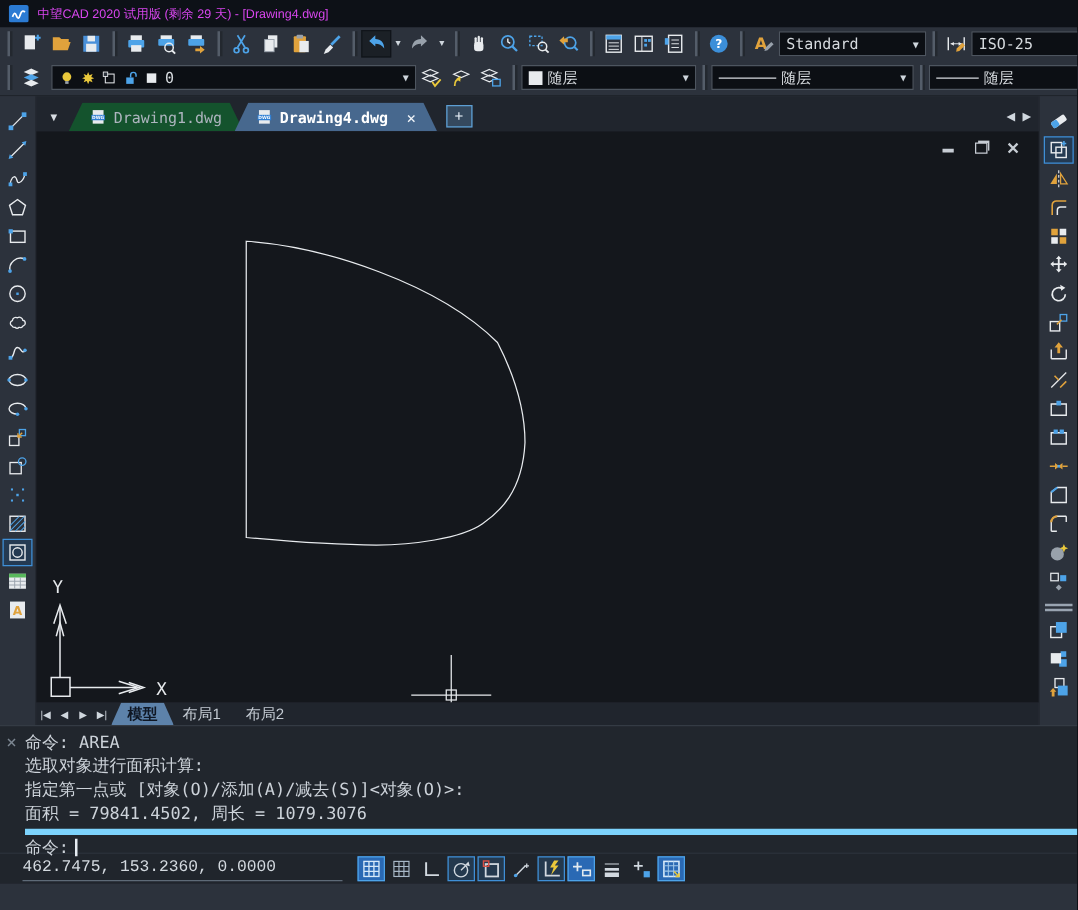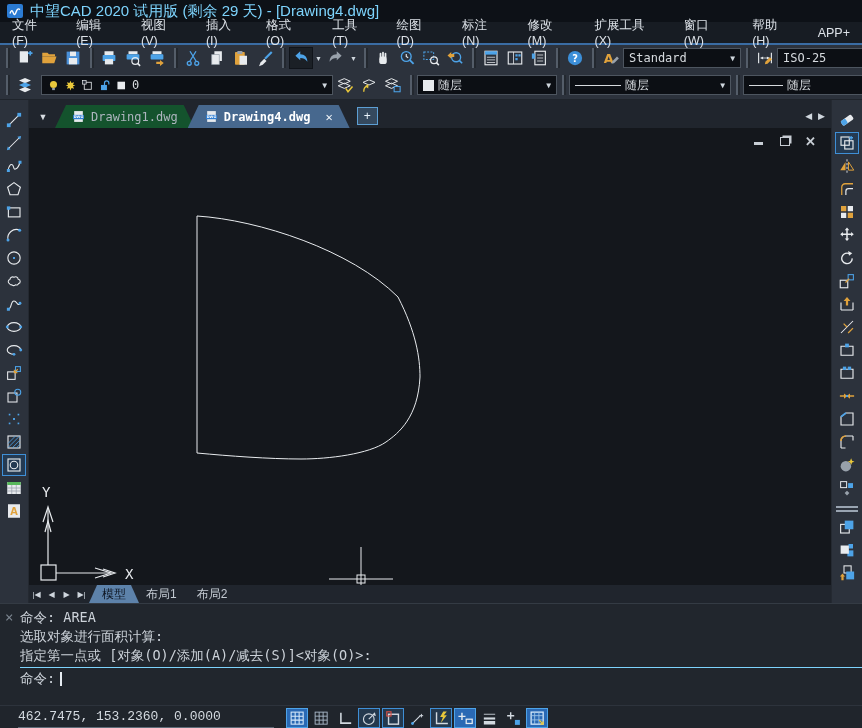--- a/index.html
+++ b/index.html
@@ -1,20 +1,20 @@
 <!DOCTYPE html>
 <html><head>
 <meta charset="utf-8">
 <style>
   html,body{margin:0;padding:0;background:#000;}
   .app{position:relative;width:862px;height:728px;background:#2c323c;overflow:hidden;
        font-family:"Liberation Sans",sans-serif;-webkit-font-smoothing:antialiased;}
   
-  .titlebar{height:22px;background:#0d1117;color:#7dd3fc;display:flex;align-items:center;
-            gap:7px;padding-left:7px;font-size:15px;}
+  .titlebar{height:22px;background:#0d1117;color:#d946ef;display:flex;align-items:center;
+            gap:7px;padding-left:7px;font-size:10px;}
   .menubar{height:21px;background:#171c23;border-bottom:2px solid #3a6ca3;display:flex;
            align-items:center;color:#dde2e8;font-size:12.5px;}
   .menubar .mitem{padding:0 12px;height:100%;display:flex;align-items:center;cursor:default;}
   
   .tb{display:flex;align-items:center;background:#2c323c;}
   #tb1{height:26px;padding:0 1px;}
   #tb2{height:28px;padding:0 1px;border-bottom:1px solid #1f242b;}
   .tbtn{width:24px;height:22px;display:flex;align-items:center;justify-content:center;flex:none;}
   .tbtn.pressed{background:#1b2026;border:1px solid #10141a;width:22px;height:20px;}
   .drop{width:11px;color:#cfd6dd;font-size:7px;text-align:center;flex:none;}
@@ -53,27 +53,27 @@
   .winbtns{position:absolute;top:7px;right:14px;display:flex;gap:13px;align-items:center;z-index:5;}
   .wb{width:13px;height:12px;display:flex;align-items:flex-end;justify-content:center;color:#c7cdd4;}
   .wb .minbar{width:9px;height:3px;background:#c7cdd4;margin-bottom:2px;}
   .wb .rest{width:8px;height:7px;border:1.5px solid #c7cdd4;box-shadow:2px -2px 0 -0.5px #c7cdd4;margin-bottom:1px;}
   .wb.close{font-size:13px;font-weight:bold;align-items:center;}
   
   .layouttabs{height:18px;background:#20252d;display:flex;align-items:center;font-size:12px;color:#c3cad2;}
   .lnav{width:15px;text-align:center;font-size:8px;color:#cfd6dd;flex:none;}
   .ltab{height:18px;display:flex;align-items:center;padding:0 13px;
         clip-path:polygon(8px 0,calc(100% - 8px) 0,100% 100%,0 100%);margin-right:-6px;}
-  .ltab.active{background:#5d82aa;color:#0f1724;font-weight:normal;}
+  .ltab.active{background:#5d82aa;color:#0f1724;font-weight:bold;}
   
   .cmdline{position:relative;height:102px;background:#21262d;color:#ccd2d9;
            font-family:"DejaVu Sans Mono",monospace;font-size:13.5px;border-top:1px solid #343b44;
            padding:4px 0 0 20px;box-sizing:border-box;}
   .cmdline .cline{height:19px;line-height:19px;white-space:pre;}
-  .cmd-prompt{border-top:1px solid #7dd3fc;height:21px;line-height:21px;margin-top:2px;margin-right:0;}
+  .cmd-prompt{border-top:5px solid #7dd3fc;height:21px;line-height:21px;margin-top:2px;margin-right:0;}
   .cursor{display:inline-block;width:2px;height:14px;background:#e6ecf2;vertical-align:middle;margin-left:5px;}
   .cmd-close{position:absolute;left:5px;top:7px;color:#7d8792;font-size:14px;line-height:12px;}
   
   .statusbar{height:25px;background:#20252c;display:flex;align-items:center;font-size:13px;
              color:#d4dae0;padding-left:18px;border-top:1px solid #2d333c;box-sizing:border-box;}
   .coords{width:256px;border-bottom:1px solid #5e6a77;padding-bottom:3px;flex:none;font-family:Liberation Mono, monospace;}
   .toggles{display:flex;gap:2px;margin-left:12px;}
   .toggle{width:22px;height:20px;display:flex;align-items:center;justify-content:center;
           border:1px solid transparent;box-sizing:border-box;flex:none;}
   .toggle.on{border-color:#3f8fd6;background:#24394e;}
@@ -87,35 +87,20 @@
   <div class="titlebar">
     <span class="icon">
       <svg width="16" height="14" viewBox="0 0 16 14">
           <rect width="16" height="14" rx="2" fill="#2b7bd3"></rect>
           <path d="M3 9.5c1.2-3.5 2.2-3.5 3.2-.8s2 2.4 3-.9 2.2-3.4 3.8-2.2" stroke="#fff" stroke-width="1.4" fill="none"></path>
         </svg>
     </span>
     <span>中望CAD 2020 试用版 (剩余 29 天) - [Drawing4.dwg]</span>
   </div>
 
-  <div class="menubar" id="menubar">
-      <span class="mitem">文件(F)</span>
-      <span class="mitem">编辑(E)</span>
-      <span class="mitem">视图(V)</span>
-      <span class="mitem">插入(I)</span>
-      <span class="mitem">格式(O)</span>
-      <span class="mitem">工具(T)</span>
-      <span class="mitem">绘图(D)</span>
-      <span class="mitem">标注(N)</span>
-      <span class="mitem">修改(M)</span>
-      <span class="mitem">扩展工具(X)</span>
-      <span class="mitem">窗口(W)</span>
-      <span class="mitem">帮助(H)</span>
-      <span class="mitem">APP+</span>
-    </div>
 
   <div class="tb" id="tb1">
       <span class="sep"></span>
       <span class="tbtn">
         <span class="icon">
           <svg width="18" height="18" viewBox="0 0 24 24">
             <rect x="5" y="3" width="11" height="15" fill="#e8ebee"></rect>
             <path d="M16 5.5h6M19 2.5v6" stroke="#4da3e8" stroke-width="2.2"></path>
           </svg>
         </span>
@@ -824,20 +809,21 @@
         </span>
       </div>
   </div>
 
   <div class="cmdline">
     <span class="cmd-close">×</span>
     <div id="cmdhistory">
         <div class="cline">命令: AREA</div>
         <div class="cline">选取对象进行面积计算:</div>
         <div class="cline">指定第一点或 [对象(O)/添加(A)/减去(S)]&lt;对象(O)&gt;:</div>
+        <div class="cline">面积 = 79841.4502, 周长 = 1079.3076</div>
       </div>
     <div class="cmd-prompt"><span>命令:</span><span class="cursor"></span></div>
   </div>
 
   <div class="statusbar">
     <span class="coords">462.7475, 153.2360, 0.0000</span>
     <div class="toggles" id="statustoggles">
         <span class="toggle fill">
           <span class="icon">
             <svg width="17" height="17" viewBox="0 0 24 24">

